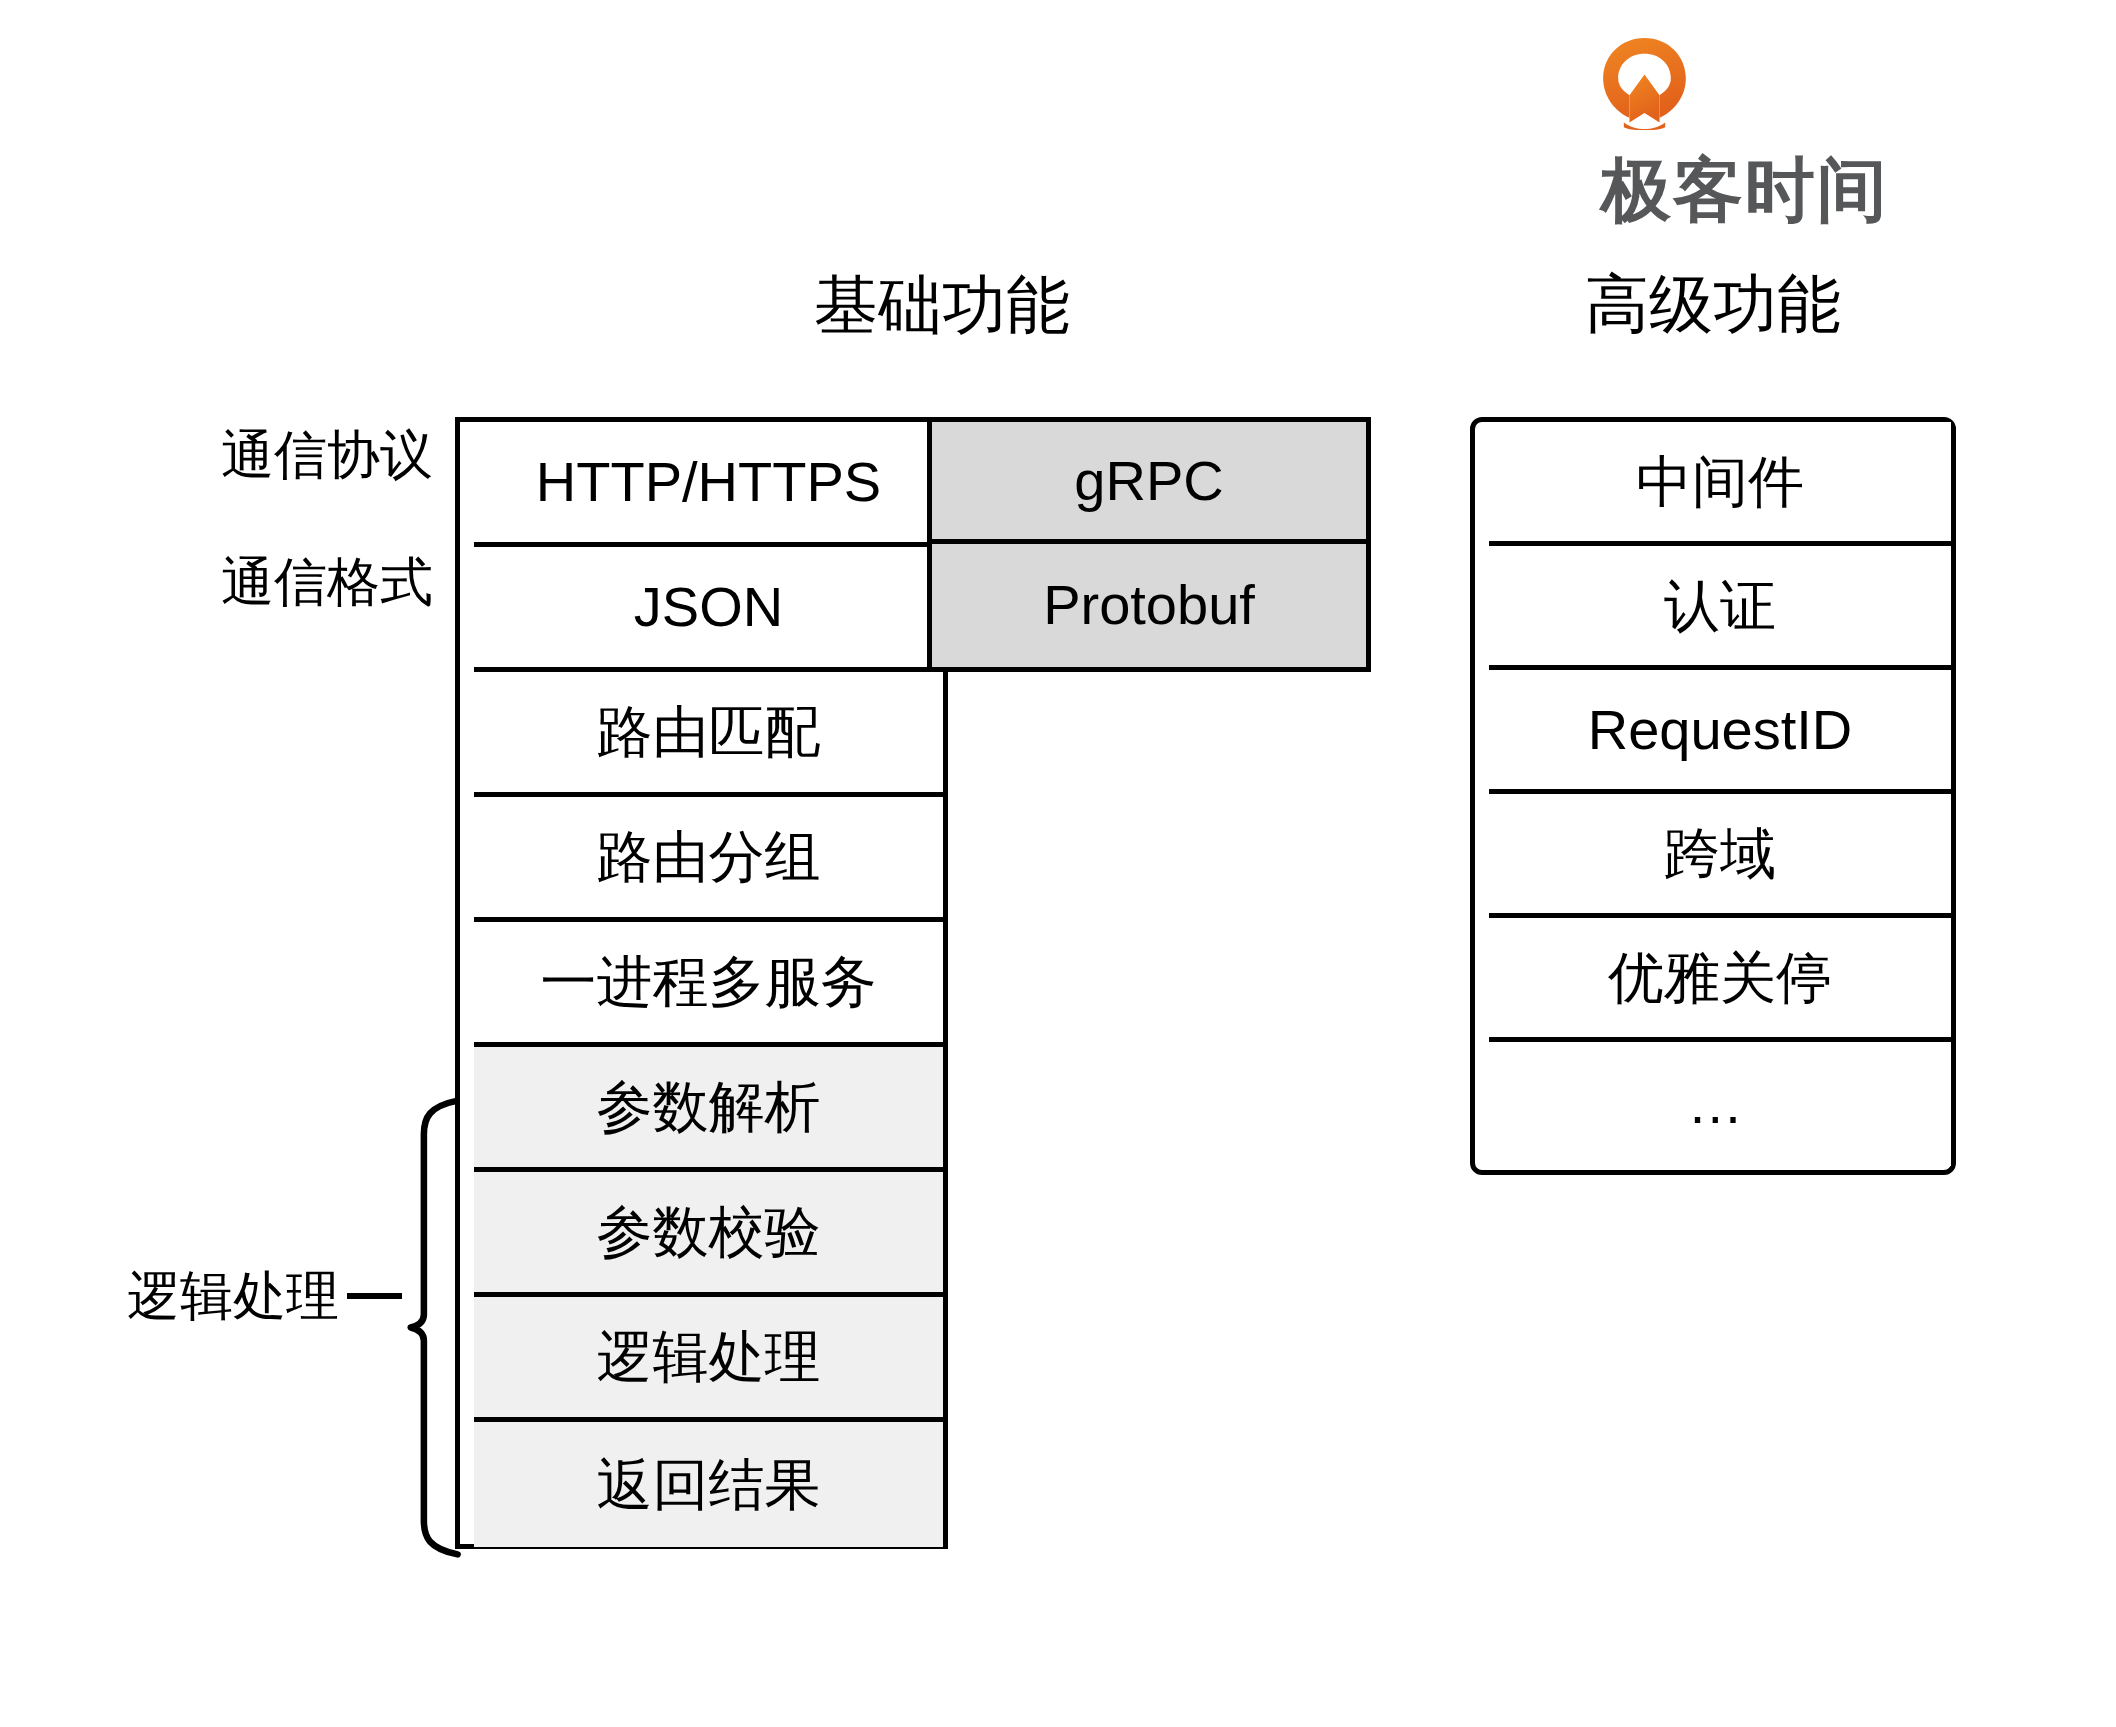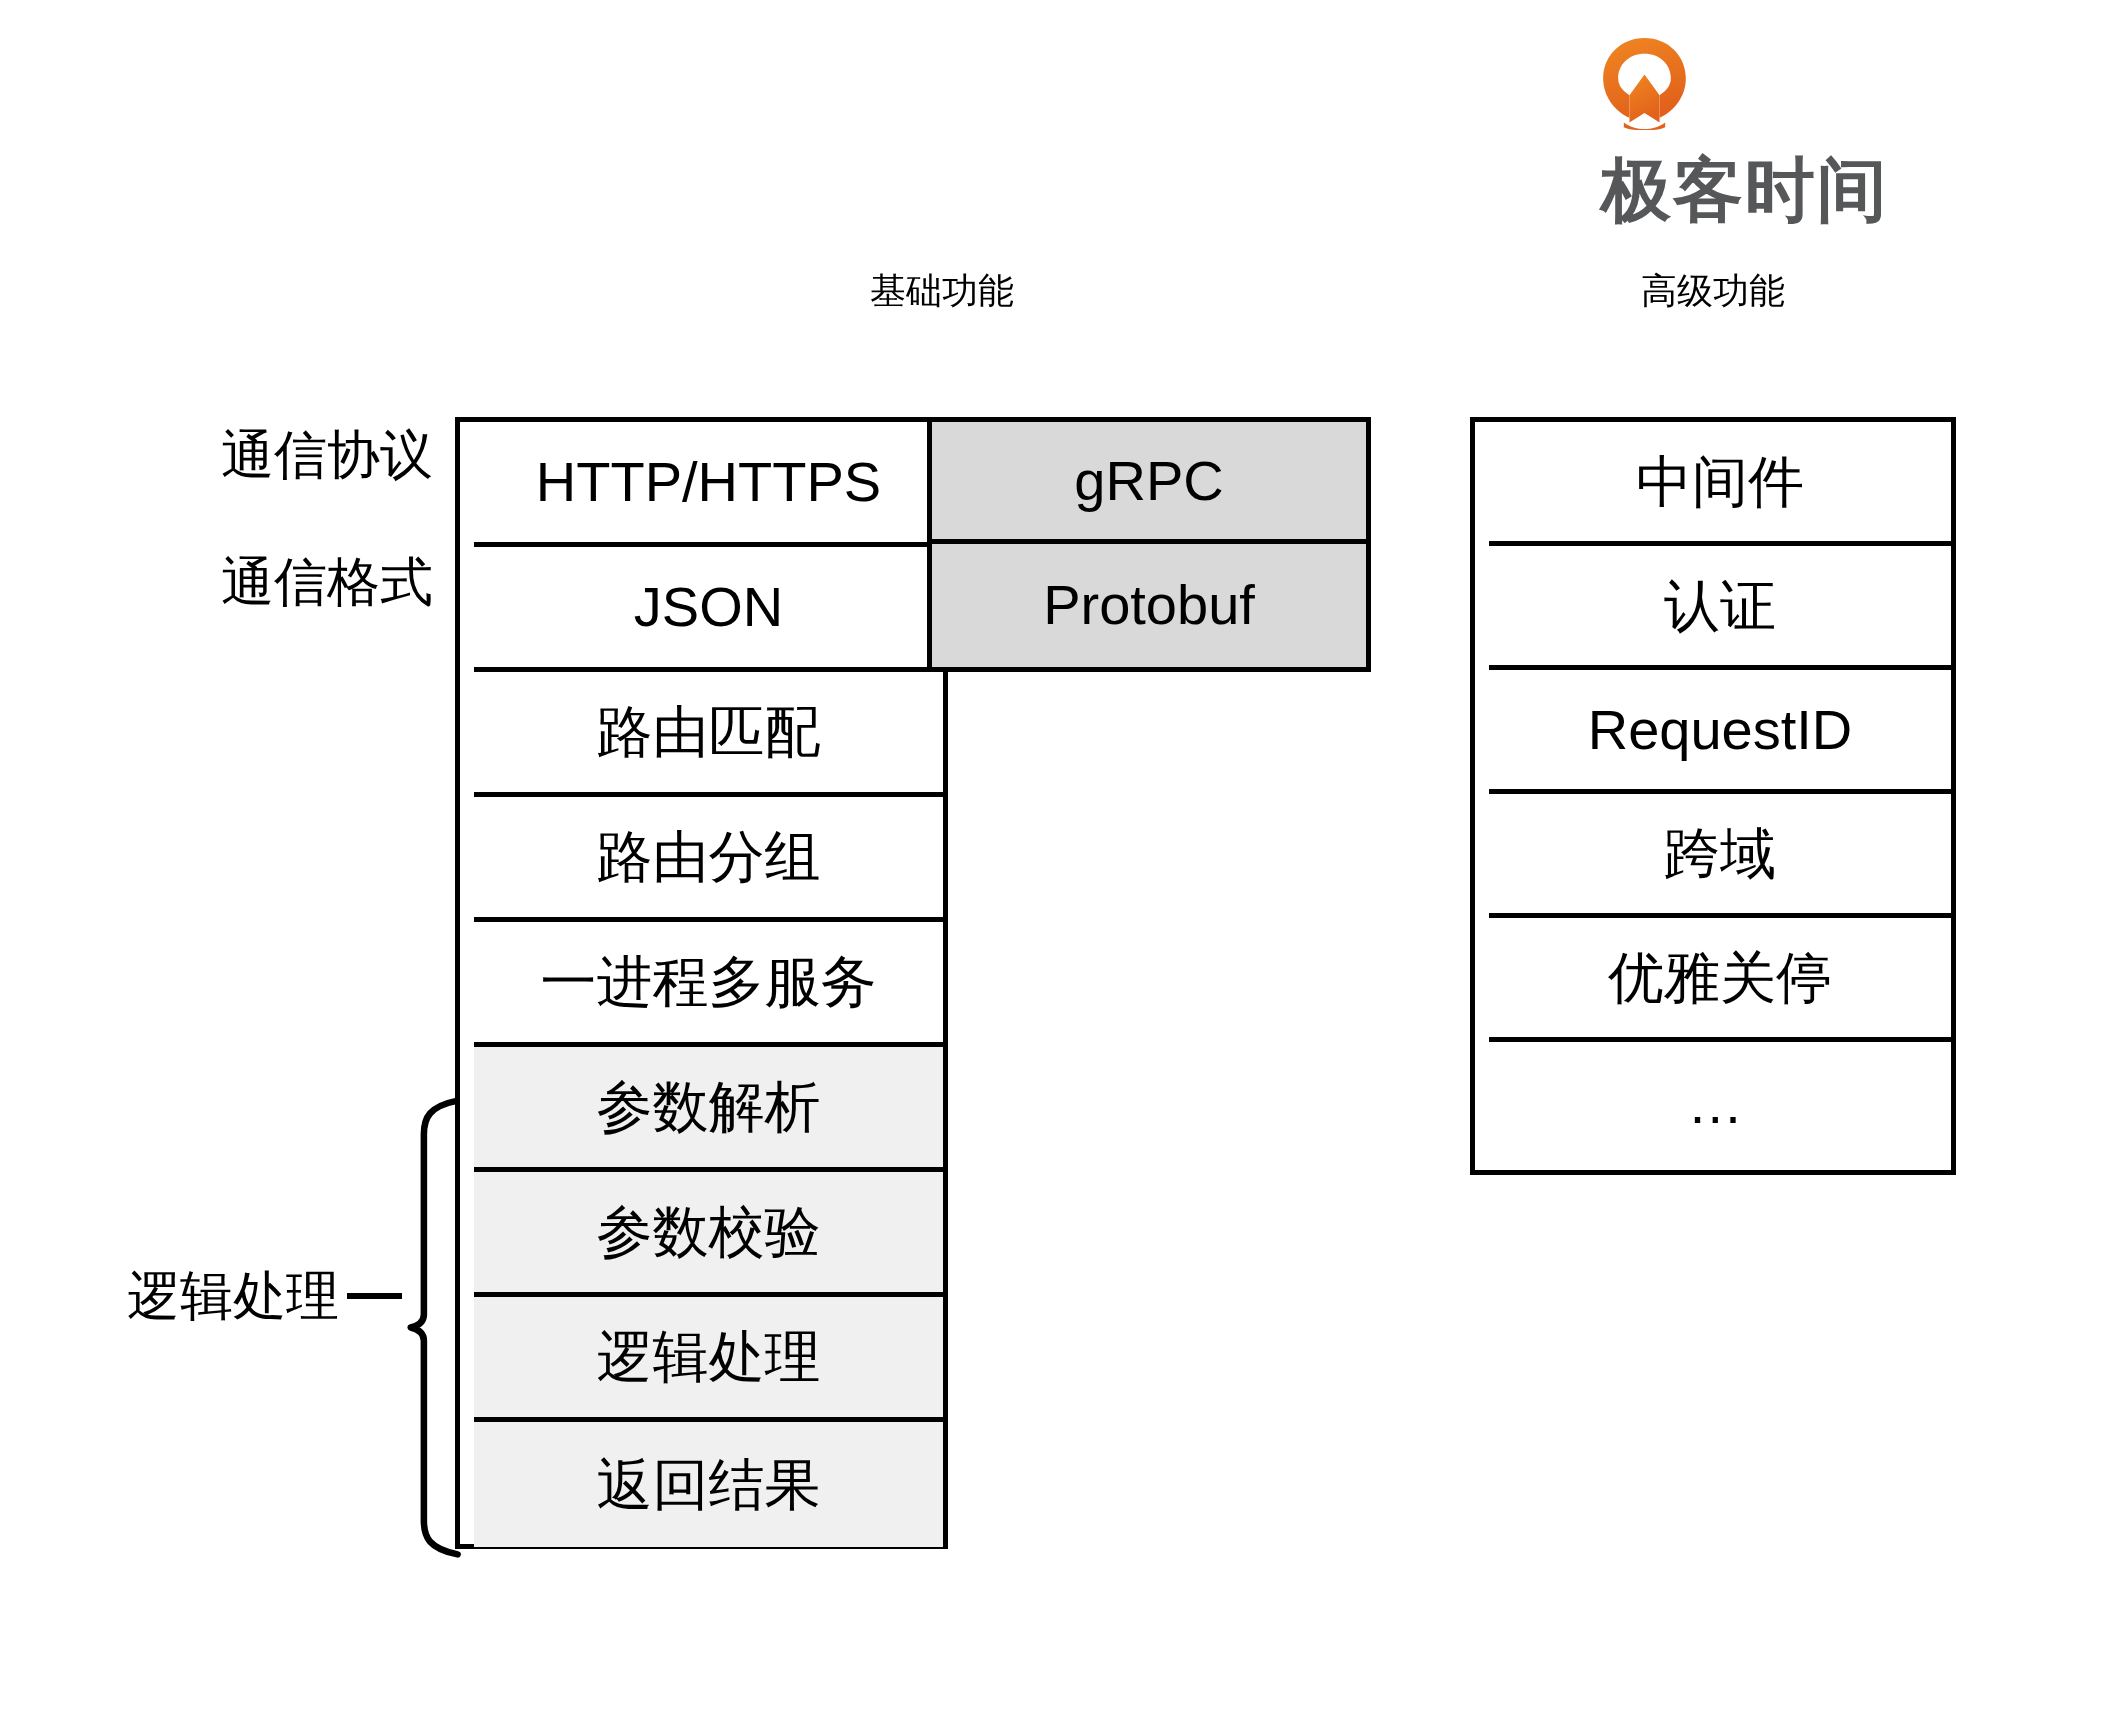--- a/index.html
+++ b/index.html
@@ -38,21 +38,21 @@
     font-weight: bold;
     color: #555759;
     letter-spacing: 1.9px;
     line-height: 1;
     white-space: nowrap;
   }
 
   
   .col-heading {
     position: absolute;
-    font-size: 36px;
+    font-size: 64px;
     color: #000;
     text-align: center;
     white-space: nowrap;
     line-height: 1;
   }
   #heading-basic  { left: 702px;  top: 273px; width: 480px; }
   #heading-adv    { left: 1470px; top: 273px; width: 486px; font-family: Liberation Serif, serif; }
 
   
   .row-label {
@@ -86,21 +86,21 @@
 
   
   .table {
     position: absolute;
     box-sizing: border-box;
     border: 5.6px solid #000;
     background: #fff;
     padding-left: 14px;
   }
   #table-basic { left: 455px; top: 417px; width: 493px; height: 1132px; }
-  #table-adv   { left: 1470px; top: 417px; width: 486px; height: 758px; }
+  #table-adv   { left: 1470px; top: 417px; width: 486px; height: 758px; border-radius: 12px; }
 
   .cell {
     box-sizing: border-box;
     display: flex;
     align-items: center;
     justify-content: center;
     border-bottom: 5.6px solid #000;
     font-size: 56px;
     line-height: 1;
     color: #000;

